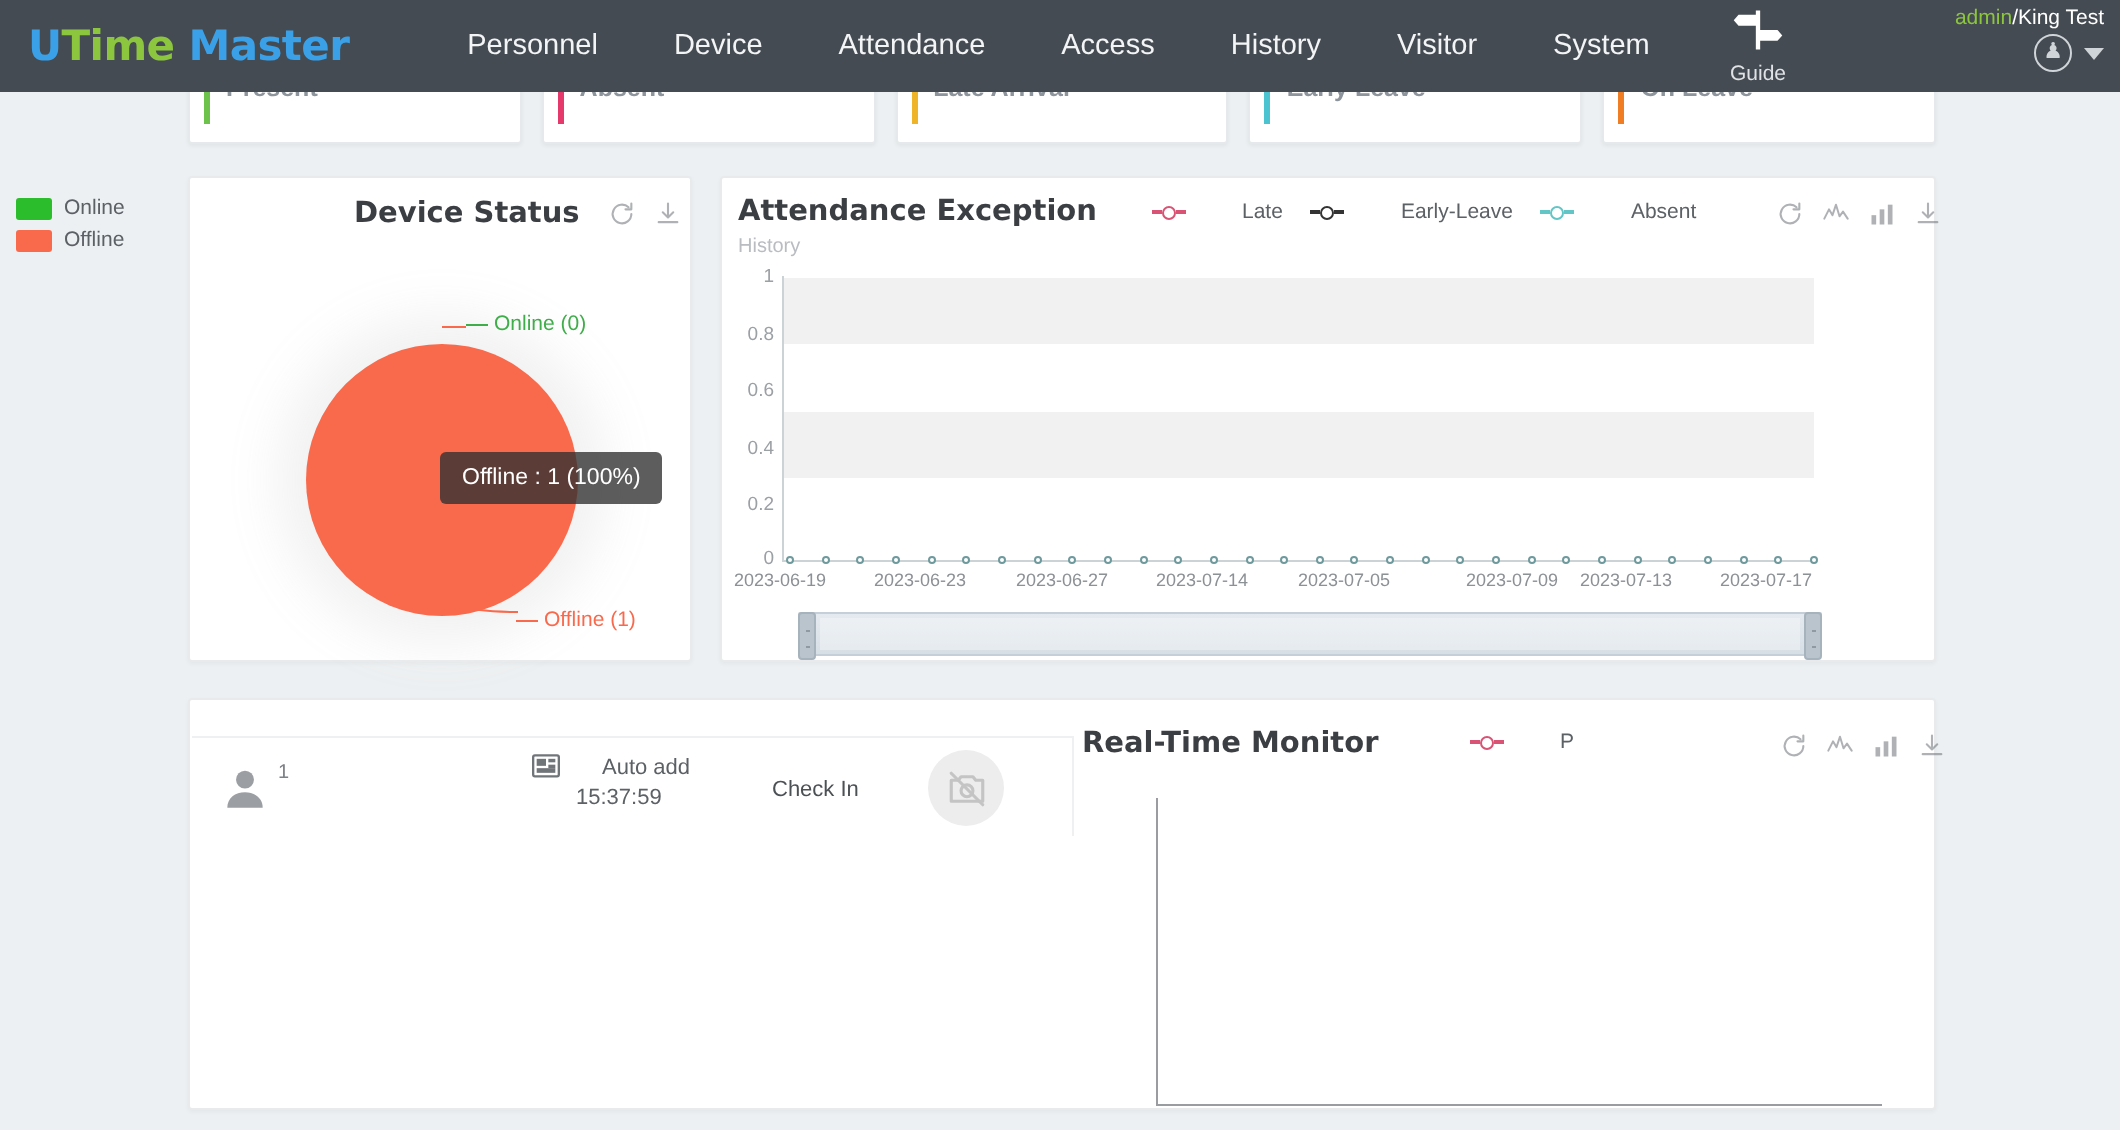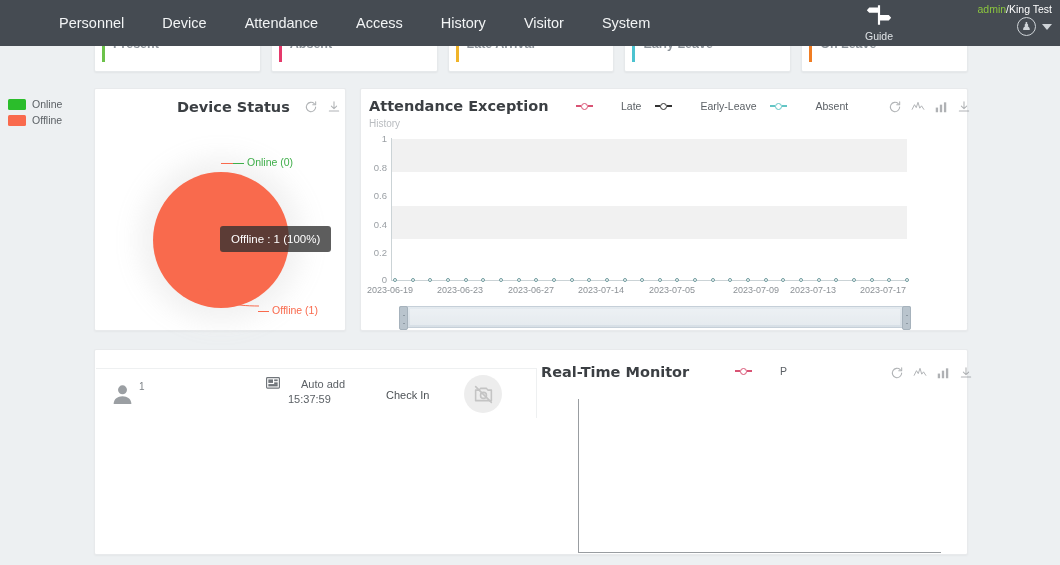--- a/index.html
+++ b/index.html
@@ -195,20 +195,23 @@
   }
   .vdivider { position: absolute; left: 441px; top: 18px; width: 1px; height: 50px; background: #eef0f1; }
 
   .emptyaxis-v { position: absolute; background: #999da1; width: 1px; }
   .emptyaxis-h { position: absolute; background: #999da1; height: 1px; }
 </style>
 </head>
 <body>
 
 <div class="topbar">
+  <div class="logo">
+    <span class="c1">U</span><span class="c2">Time</span><span class="c3"> Master</span>
+  </div>
   <div class="navitems">
     <div class="navitem">Personnel</div>
     <div class="navitem">Device</div>
     <div class="navitem">Attendance</div>
     <div class="navitem">Access</div>
     <div class="navitem">History</div>
     <div class="navitem">Visitor</div>
     <div class="navitem">System</div>
   </div>
 

